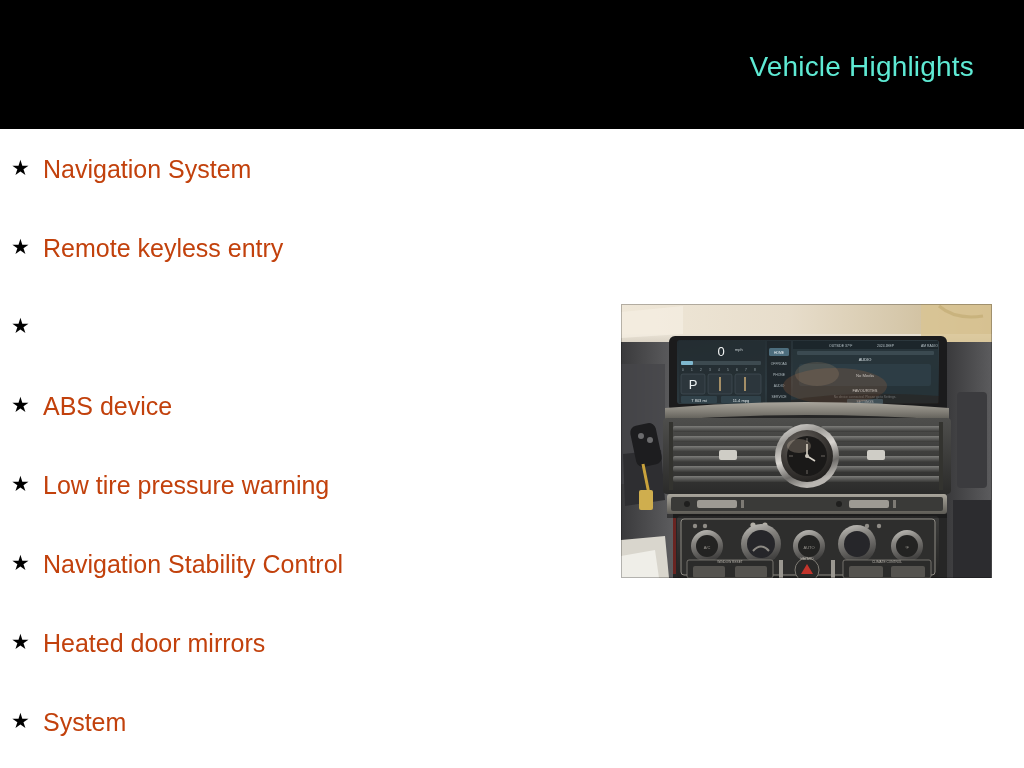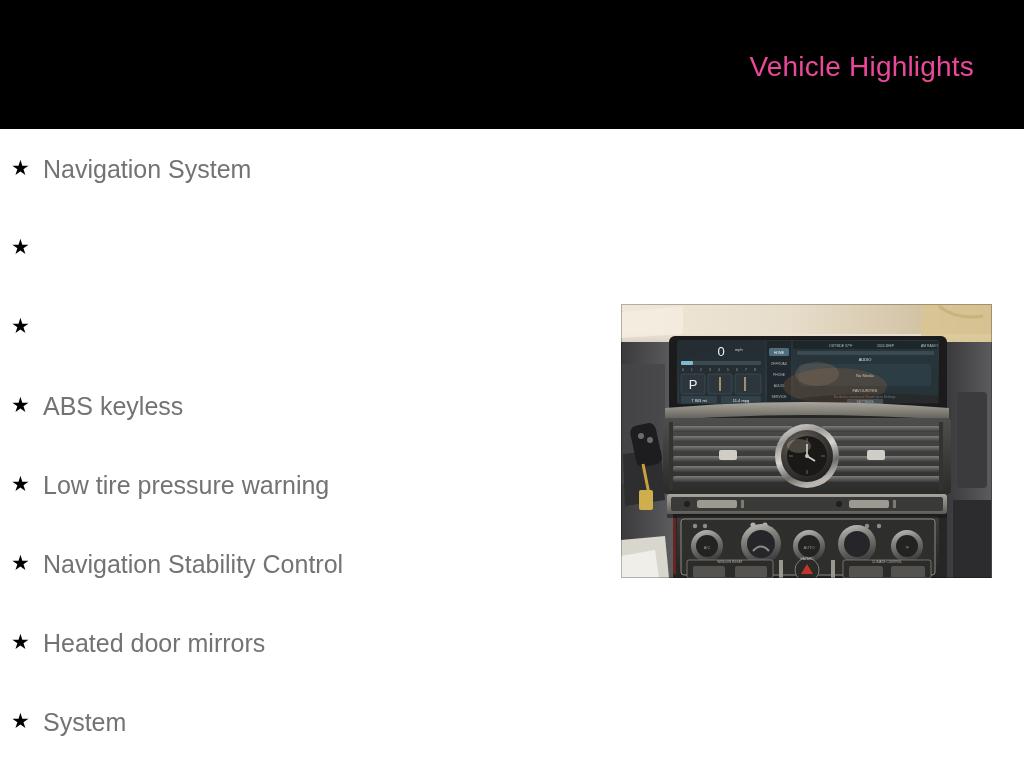--- a/index.html
+++ b/index.html
@@ -22,21 +22,21 @@
     left: 0;
     width: 1024px;
     height: 129px;
     background: #000000;
     box-sizing: border-box;
   }
   #page-title {
     position: absolute;
     right: 50px;
     top: 51px;
-    color: #ec4899;
+    color: #5eead4;
     font-size: 28px;
     line-height: 32px;
     font-weight: 400;
     letter-spacing: 0.2px;
     white-space: nowrap;
   }
 
   
   #features-list {
     position: absolute;
@@ -59,21 +59,21 @@
     display: inline-block;
     width: 32px;
     flex: 0 0 32px;
     color: #000000;
     font-size: 21px;
     line-height: 1;
     text-align: left;
     font-family: "DejaVu Sans", sans-serif;
   }
   .feature-label {
-    color: #737373;
+    color: #c2410c;
     font-size: 25px;
     line-height: 28px;
     white-space: nowrap;
   }
 
   
   #vehicle-photo {
     position: absolute;
     left: 621px;
     top: 304px;
@@ -93,29 +93,30 @@
 
 <ul id="features-list">
 
   <li class="feature-item">
     <span class="bullet-star">★</span>
     <span class="feature-label">Navigation System</span>
   </li>
 
   <li class="feature-item">
     <span class="bullet-star">★</span>
-  </li>
-
-  <li class="feature-item">
-    <span class="bullet-star">★</span>
-  </li>
-
-  <li class="feature-item">
-    <span class="bullet-star">★</span>
-    <span class="feature-label">ABS keyless</span>
+    <span class="feature-label">Remote keyless entry</span>
+  </li>
+
+  <li class="feature-item">
+    <span class="bullet-star">★</span>
+  </li>
+
+  <li class="feature-item">
+    <span class="bullet-star">★</span>
+    <span class="feature-label">ABS device</span>
   </li>
 
   <li class="feature-item">
     <span class="bullet-star">★</span>
     <span class="feature-label">Low tire pressure warning</span>
   </li>
 
   <li class="feature-item">
     <span class="bullet-star">★</span>
     <span class="feature-label">Navigation Stability Control</span>

